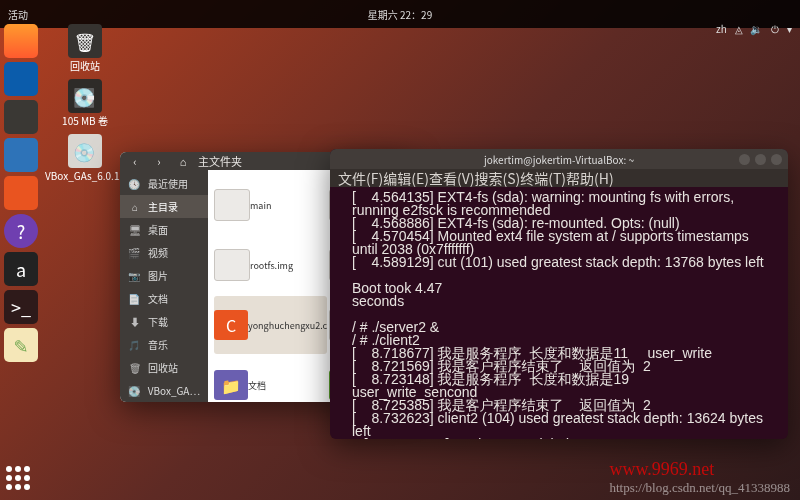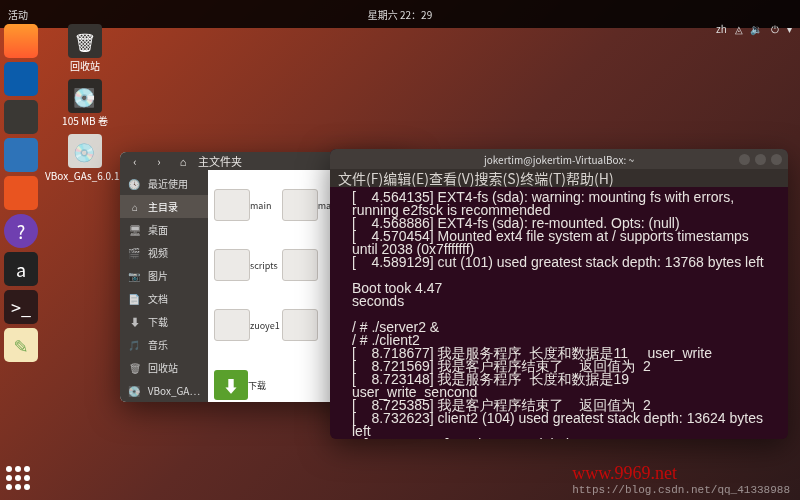--- a/index.html
+++ b/index.html
@@ -38,21 +38,21 @@
   .f-fold{background:#6a5fb0;color:#fff;} .f-dl{background:#5aa02c;color:#fff;border-radius:50%;}
   .fi.sel{background:#e6dfd5;border-radius:3px;}
   
   #term{position:absolute;top:149px;left:330px;width:458px;height:290px;background:#2c0a1d;border-radius:6px;box-shadow:0 8px 30px rgba(0,0,0,.5);display:flex;flex-direction:column;overflow:hidden;justify-content:space-between;}
   #term-title{height:20px;background:#423c39;display:flex;align-items:center;justify-content:center;position:relative;color:#ddd;font-size:10px;}
   #term-title .ctl{position:absolute;right:6px;display:flex;gap:5px;} #term-title .ctl span{width:11px;height:11px;border-radius:50%;background:#5a5552;display:block;}
   #term-menu{height:18px;background:#352f2c;display:flex;align-items:center;gap:0;padding:0 8px;color:#d7d3cf;font-size:14px;}
   #term-out{flex:1;padding:4px 22px;color:#e7e3df;font-family:Liberation Sans, sans-serif;font-size:14px;line-height:13px;white-space:pre-wrap;overflow:hidden;}
   
   #wm{position:absolute;right:10px;bottom:4px;color:rgba(255,0,0,.7);font-size:18px;font-family:serif;}
-  #wm small{display:block;font-size:11px;color:rgba(255,255,255,.5);text-align:right;font-family:Liberation Mono, monospace;}
+  #wm small{display:block;font-size:13px;color:rgba(255,255,255,.5);text-align:right;}
 </style>
 </head>
 <body>
 
 <div id="topbar">
   <span>活动</span>
   <span class="center">星期六 22：29</span>
   <span class="right">
     <span>zh</span>
     <span>◬</span>
@@ -158,20 +158,24 @@
           <div class="fic f-doc"></div>
           <span>main</span>
         </div>
         <div class="fi">
           <div class="fic f-doc"></div>
           <span>main.cpp</span>
         </div>
         <div class="fi">
           <div class="fic f-doc"></div>
           <span></span>
+        </div>
+        <div class="fi">
+          <div class="fic f-doc"></div>
+          <span>rootfs.img</span>
         </div>
         <div class="fi">
           <div class="fic f-doc"></div>
           <span>scripts</span>
         </div>
         <div class="fi">
           <div class="fic f-doc"></div>
           <span></span>
         </div>
         <div class="fi sel">

